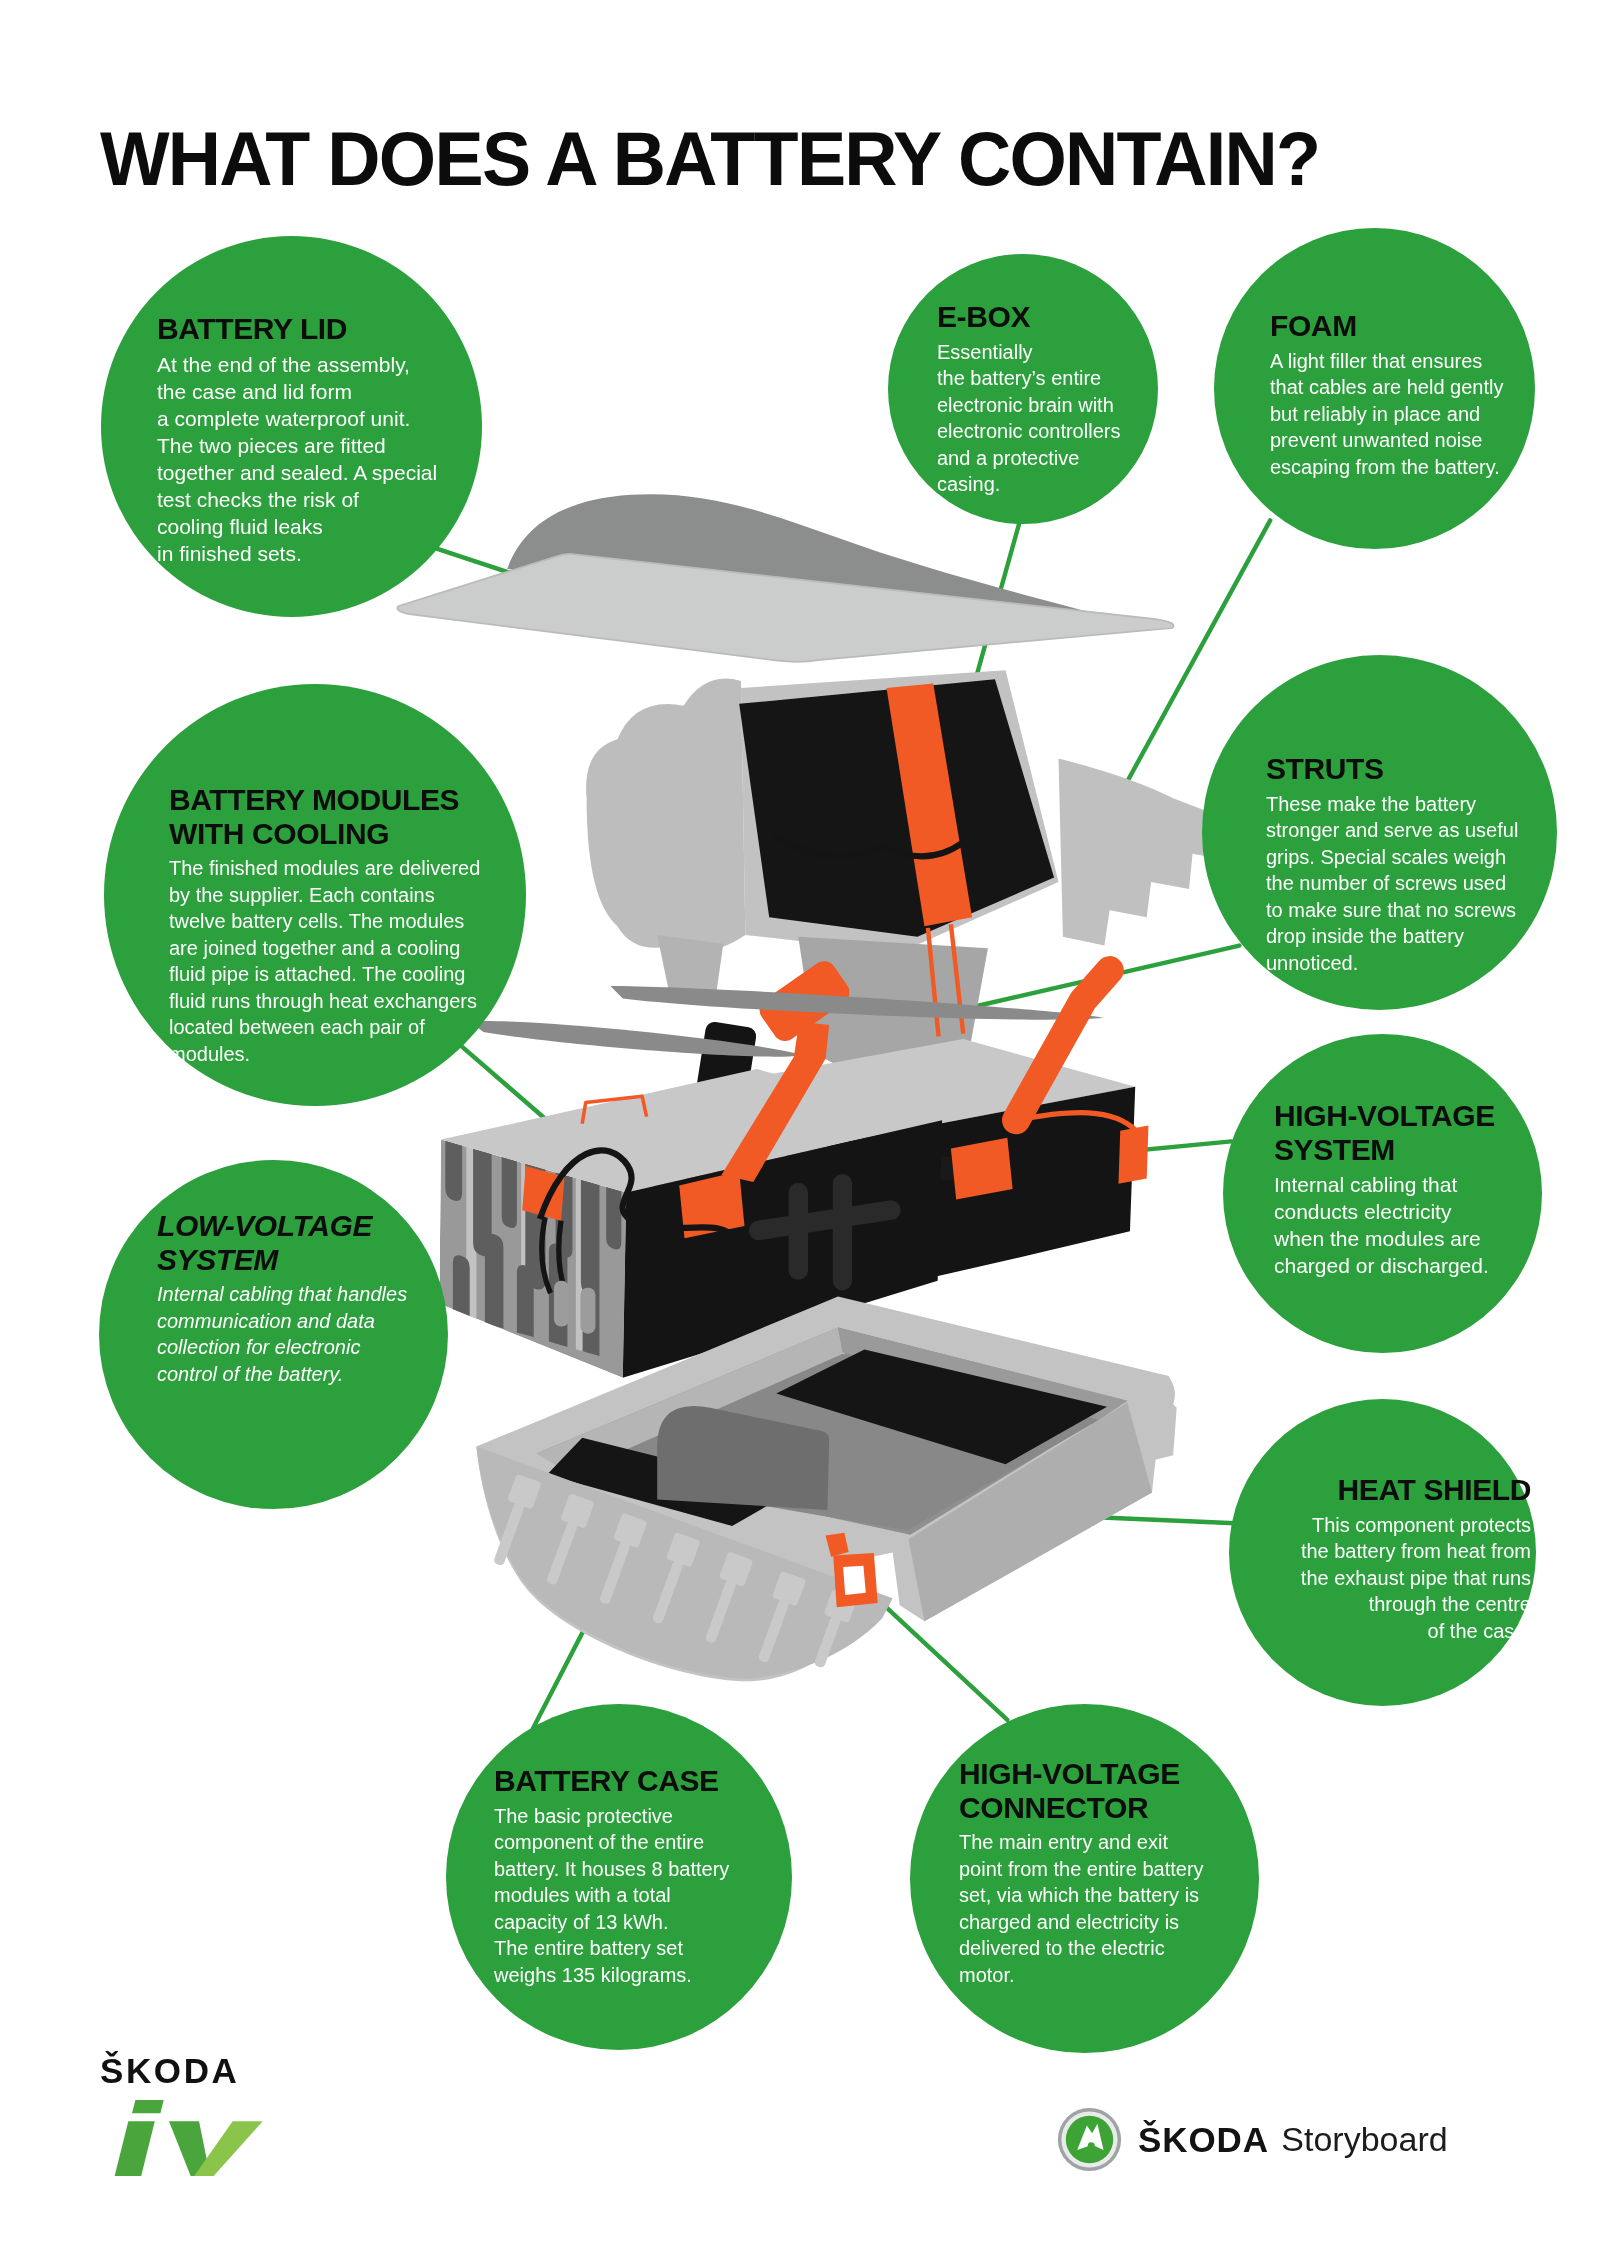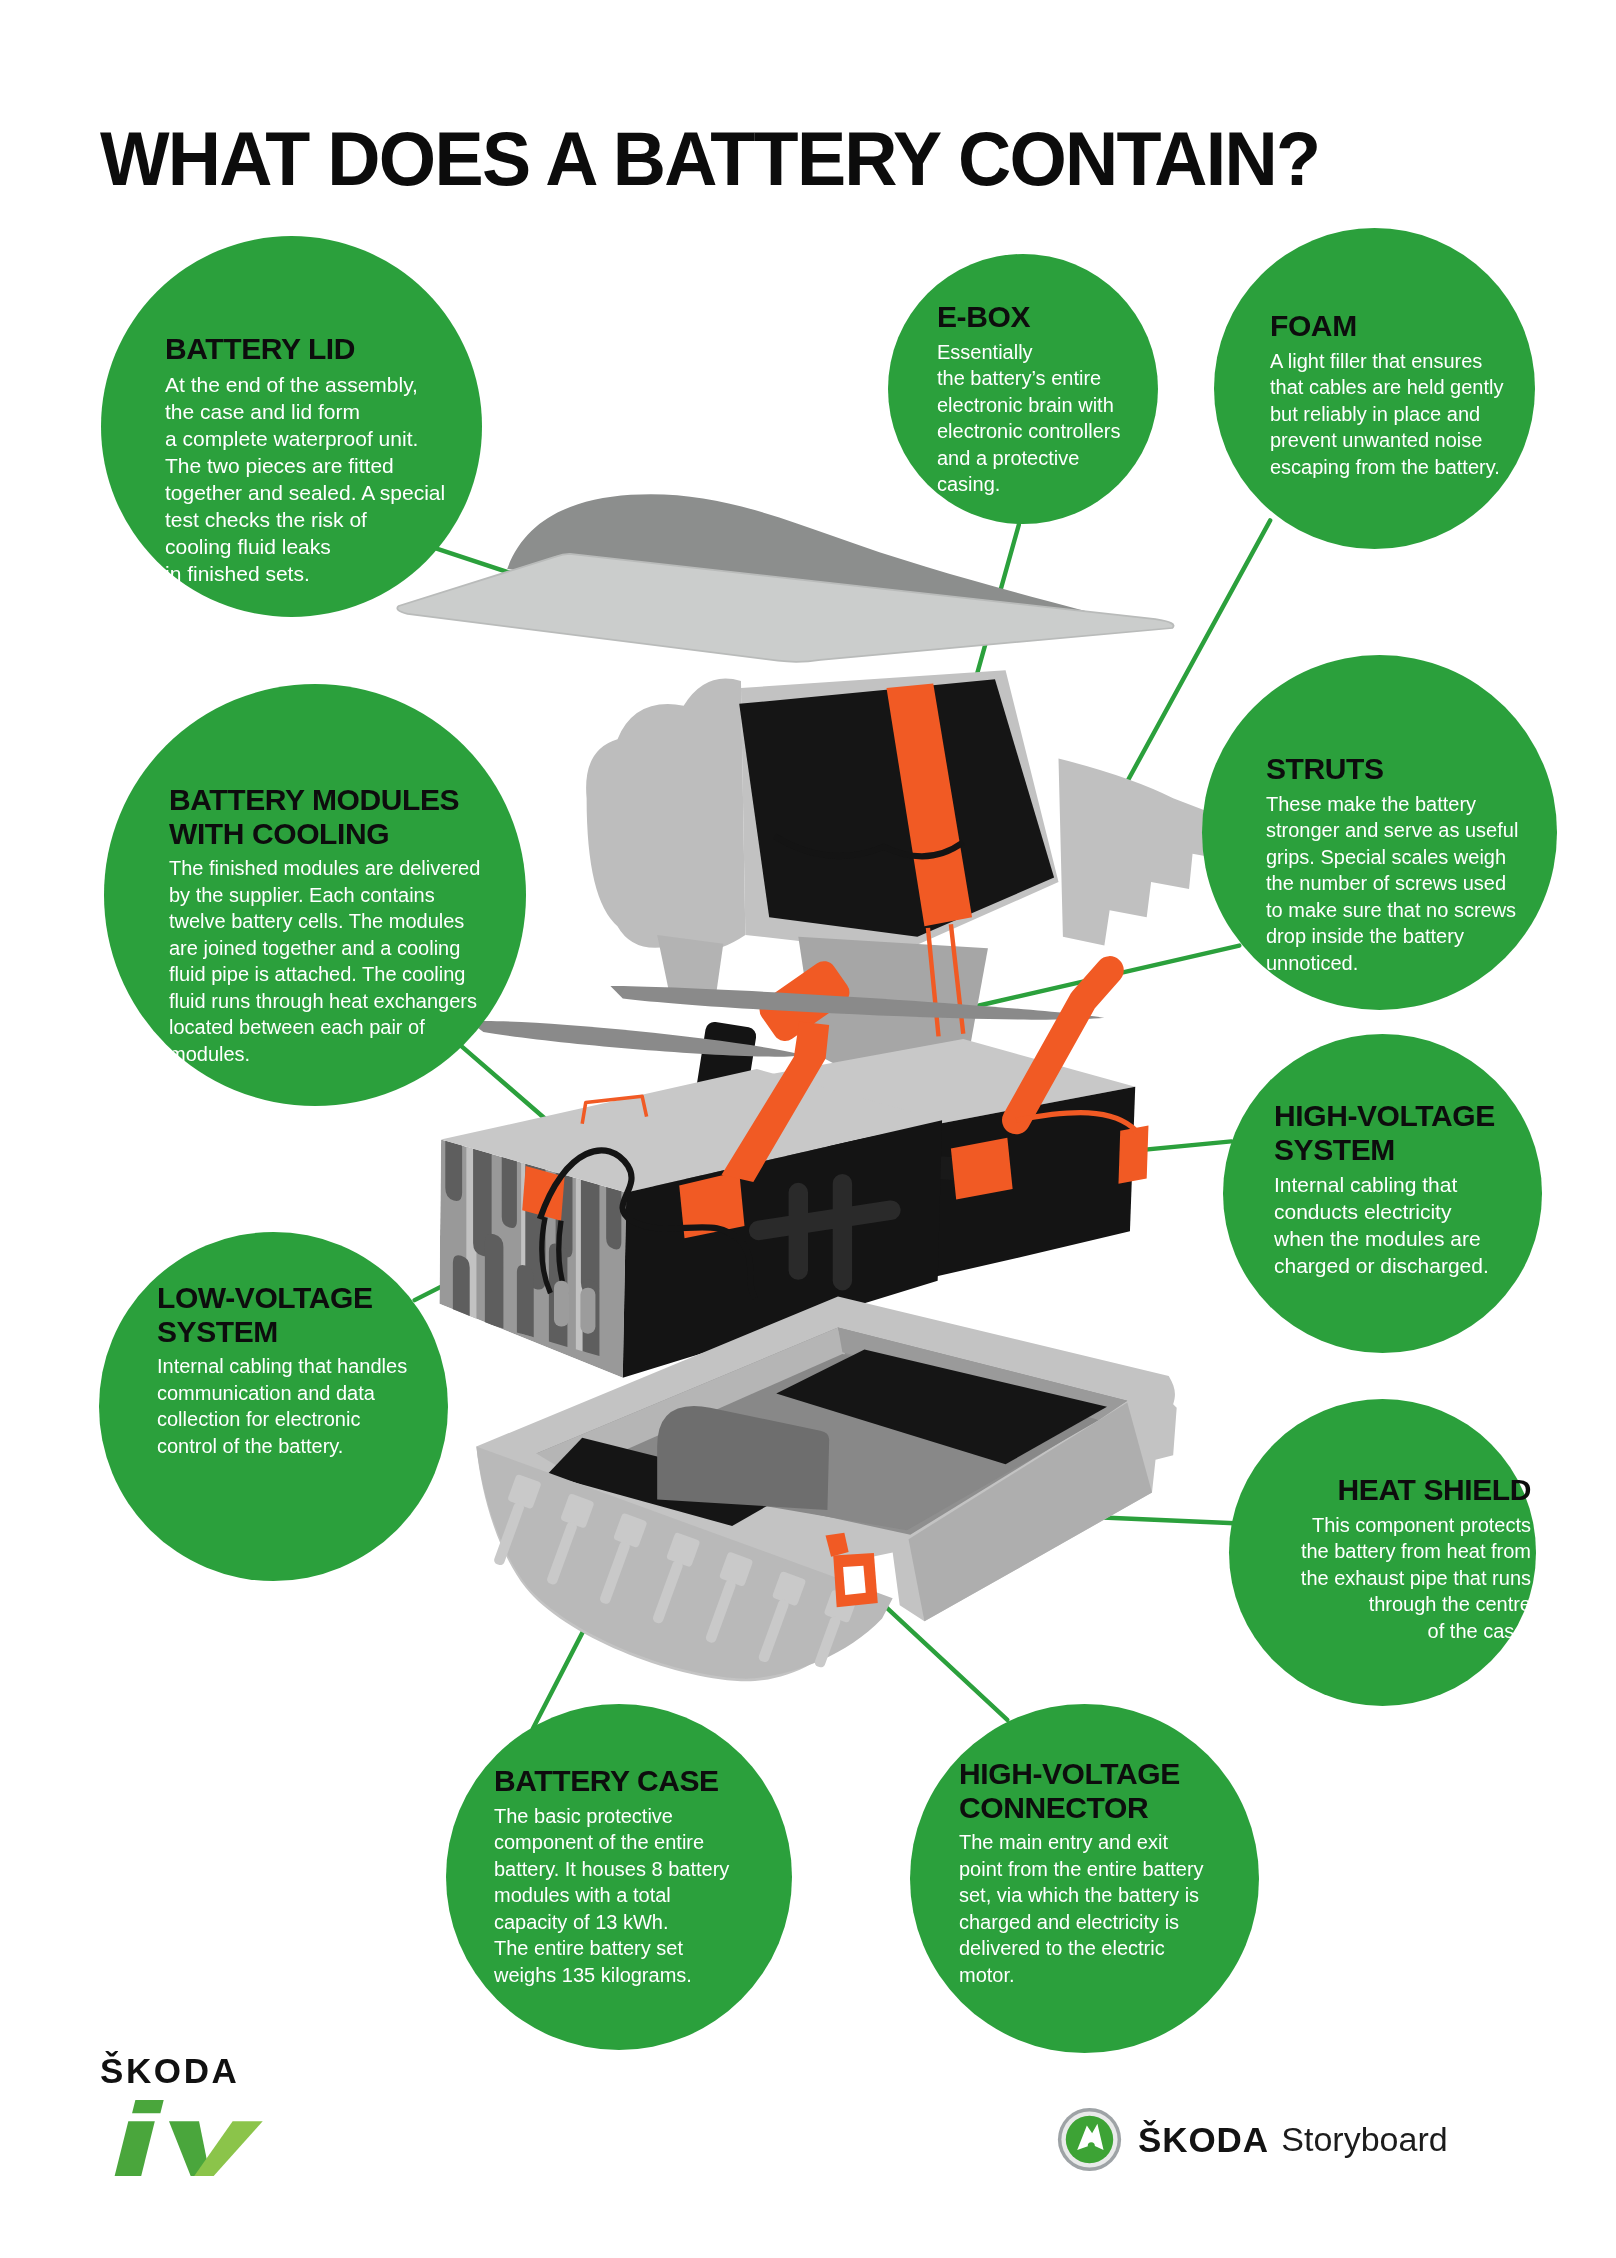--- a/index.html
+++ b/index.html
@@ -214,21 +214,21 @@
 
     <g transform="translate(948,1750) rotate(14)">
       <path fill="#f15a24" d="M-2,16 L-14,-6 L6,-14 L16,6 Z"></path>
       <path fill="#f15a24" d="M0,14 L44,0 L62,54 L18,70 Z"></path>
       <path fill="#ffffff" d="M14,24 L36,17 L46,46 L24,54 Z"></path>
     </g>
   </g>
 </svg>
 
 <div class="callout" style="left:101px;top:236px;width:381px;height:381px;">
-  <div class="txt" style="left:64px;top:76px;width:304px;margin-top:20px;">
+  <div class="txt" style="left:56px;top:76px;width:304px;">
     <h2>BATTERY LID</h2>
     <p>At the end of the assembly,
 the case and lid form
 a complete waterproof unit.
 The two pieces are fitted
 together and sealed. A special
 test checks the risk of
 cooling fluid leaks
 in finished sets.</p>
   </div>
@@ -289,21 +289,21 @@
   <div class="txt" style="left:51px;top:65px;width:256px;">
     <h2>HIGH-VOLTAGE
 SYSTEM</h2>
     <p>Internal cabling that
 conducts electricity
 when the modules are
 charged or discharged.</p>
   </div>
 </div>
 
-<div class="callout" style="left:99px;top:1232px;width:349px;height:349px;">
+<div class="callout" style="left:99px;top:1160px;width:349px;height:349px;font-style:italic;">
   <div class="txt" style="left:58px;top:49px;width:282px;">
     <h2>LOW-VOLTAGE
 SYSTEM</h2>
     <p class="small">Internal cabling that handles
 communication and data
 collection for electronic
 control of the battery.</p>
   </div>
 </div>
 

